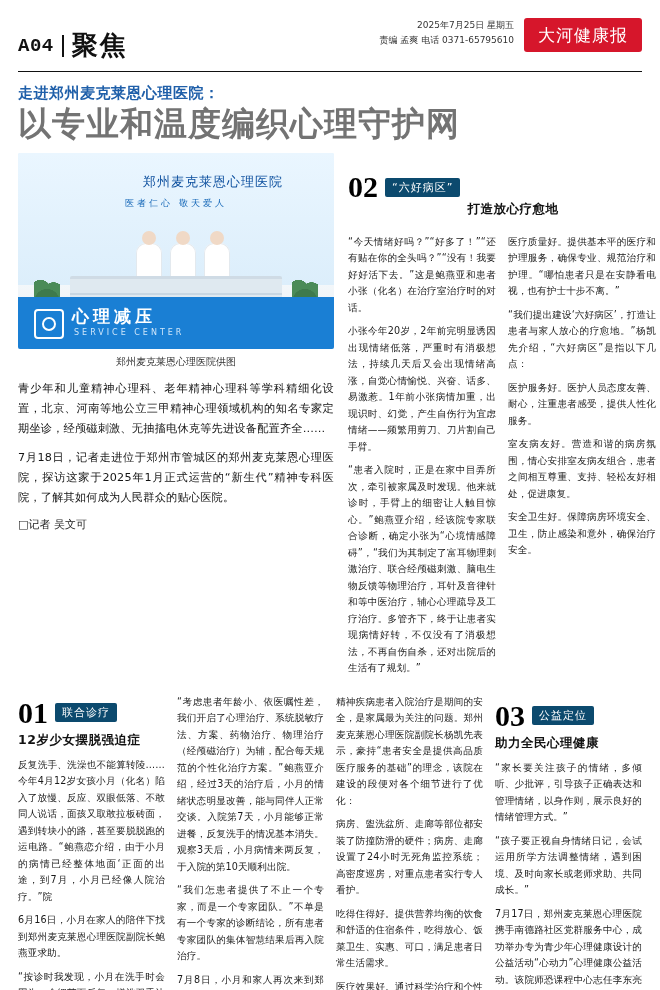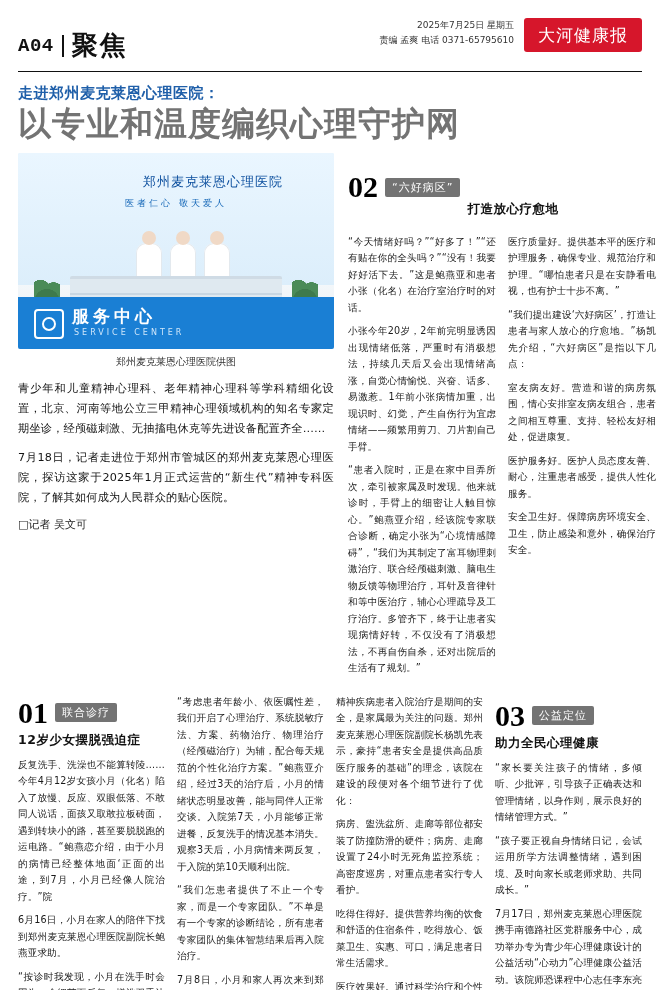--- a/index.html
+++ b/index.html
@@ -65,21 +65,21 @@
   .ph-band .bicon:after{content:"";position:absolute;left:6px;top:6px;width:10px;height:10px;border:2px solid #fff;border-radius:50%;}
   .photo-cap{text-align:center;font-size:10px;color:#333;margin:6px 0 10px 0;}
 
   
   p.lead{font-size:11.2px;line-height:1.78;text-align:justify;margin:0 0 9px 0;color:#141414;letter-spacing:0.2px;}
   .byline{font-size:11px;color:#222;text-align:left;margin-top:2px;}
 
   
   .sec-head{display:flex;align-items:center;gap:7px;margin:4px 0 8px 0;}
   .sec-num{font-family:"Liberation Serif", serif;font-size:30px;font-weight:bold;color:#000000;line-height:1;}
-  .sec-tag{background:#737373;color:#fff;font-size:11px;padding:2px 7px;border-radius:2px;letter-spacing:1px;white-space:nowrap;}
+  .sec-tag{background:#0c4a6e;color:#fff;font-size:11px;padding:2px 7px;border-radius:2px;letter-spacing:1px;white-space:nowrap;}
   .sec-title{font-size:12.5px;font-weight:bold;color:#111;letter-spacing:0.5px;margin-top:44px;}
 
   
   .bottom{display:flex;gap:12px;margin-top:10px;}
   .bcol{width:148px;}
   .colpair{display:flex;gap:12px;margin-top:16px;}
   p.body{font-size:9.6px;line-height:1.72;text-align:justify;margin:0 0 7px 0;color:#1a1a1a;letter-spacing:0.1px;}
 </style>
 </head>
 <body>
@@ -120,21 +120,21 @@
         <div class="ph-plant ph-pl2">
             <b></b>
             <i></i>
           </div>
         <div class="ph-person ph-p1"></div>
         <div class="ph-person ph-p2"></div>
         <div class="ph-person ph-p3"></div>
         <div class="ph-desk"></div>
         <div class="ph-band">
           <span class="bicon"></span>
-          <span class="svc">服务中心</span>
+          <span class="svc">心理减压</span>
           <span class="svc-en">SERVICE CENTER</span>
         </div>
       </div>
       <div class="photo-cap">郑州麦克莱恩心理医院供图</div>
 
       <p class="lead">青少年和儿童精神心理科、老年精神心理科等学科精细化设置，北京、河南等地公立三甲精神心理领域机构的知名专家定期坐诊，经颅磁刺激、无抽搐电休克等先进设备配置齐全……</p>
       <p class="lead">7月18日，记者走进位于郑州市管城区的郑州麦克莱恩心理医院，探访这家于2025年1月正式运营的“新生代”精神专科医院，了解其如何成为人民群众的贴心医院。</p>
       <div class="byline">□记者 吴文可</div>
     </div>
 
@@ -146,22 +146,22 @@
       </div>
       <div class="colpair">
         <div class="bcol">
           <p class="body">“今天情绪好吗？”“好多了！”“还有贴在你的全头吗？”“没有！我要好好活下去。”这是鲍燕亚和患者小张（化名）在治疗室治疗时的对话。</p>
           <p class="body">小张今年20岁，2年前完明显诱因出现情绪低落，严重时有消极想法，持续几天后又会出现情绪高涨，自觉心情愉悦、兴奋、话多、易激惹。1年前小张病情加重，出现识时、幻觉，产生自伤行为宜虑情绪——频繁用剪刀、刀片割自己手臂。</p>
           <p class="body">“患者入院时，正是在家中目弄所次，牵引被家属及时发现。他来就诊时，手臂上的细密让人触目惊心。”鲍燕亚介绍，经该院专家联合诊断，确定小张为“心境情感障碍”，“我们为其制定了富耳物理刺激治疗、联合经颅磁刺激、脑电生物反馈等物理治疗，耳针及音律针和等中医治疗，辅心心理疏导及工疗治疗。多管齐下，终于让患者实现病情好转，不仅没有了消极想法，不再自伤自杀，还对出院后的生活有了规划。”</p>
         </div>
         <div class="bcol">
           <p class="body">医疗质量好。提供基本平的医疗和护理服务，确保专业、规范治疗和护理。“哪怕患者只是在安静看电视，也有护士十步不离。”</p>
           <p class="body">“我们提出建设‘六好病区’，打造让患者与家人放心的疗愈地。”杨凯先介绍，“六好病区”是指以下几点：</p>
+          <p class="body">医护服务好。医护人员态度友善、耐心，注重患者感受，提供人性化服务。</p>
           <p class="body">室友病友好。营造和谐的病房氛围，情心安排室友病友组合，患者之间相互尊重、支持、轻松友好相处，促进康复。</p>
-          <p class="body">医护服务好。医护人员态度友善、耐心，注重患者感受，提供人性化服务。</p>
           <p class="body">安全卫生好。保障病房环境安全、卫生，防止感染和意外，确保治疗安全。</p>
         </div>
       </div>
     </div>
   </div>
 
   <div class="bottom">
 
     <div class="bcol">
       <div class="sec-head">

